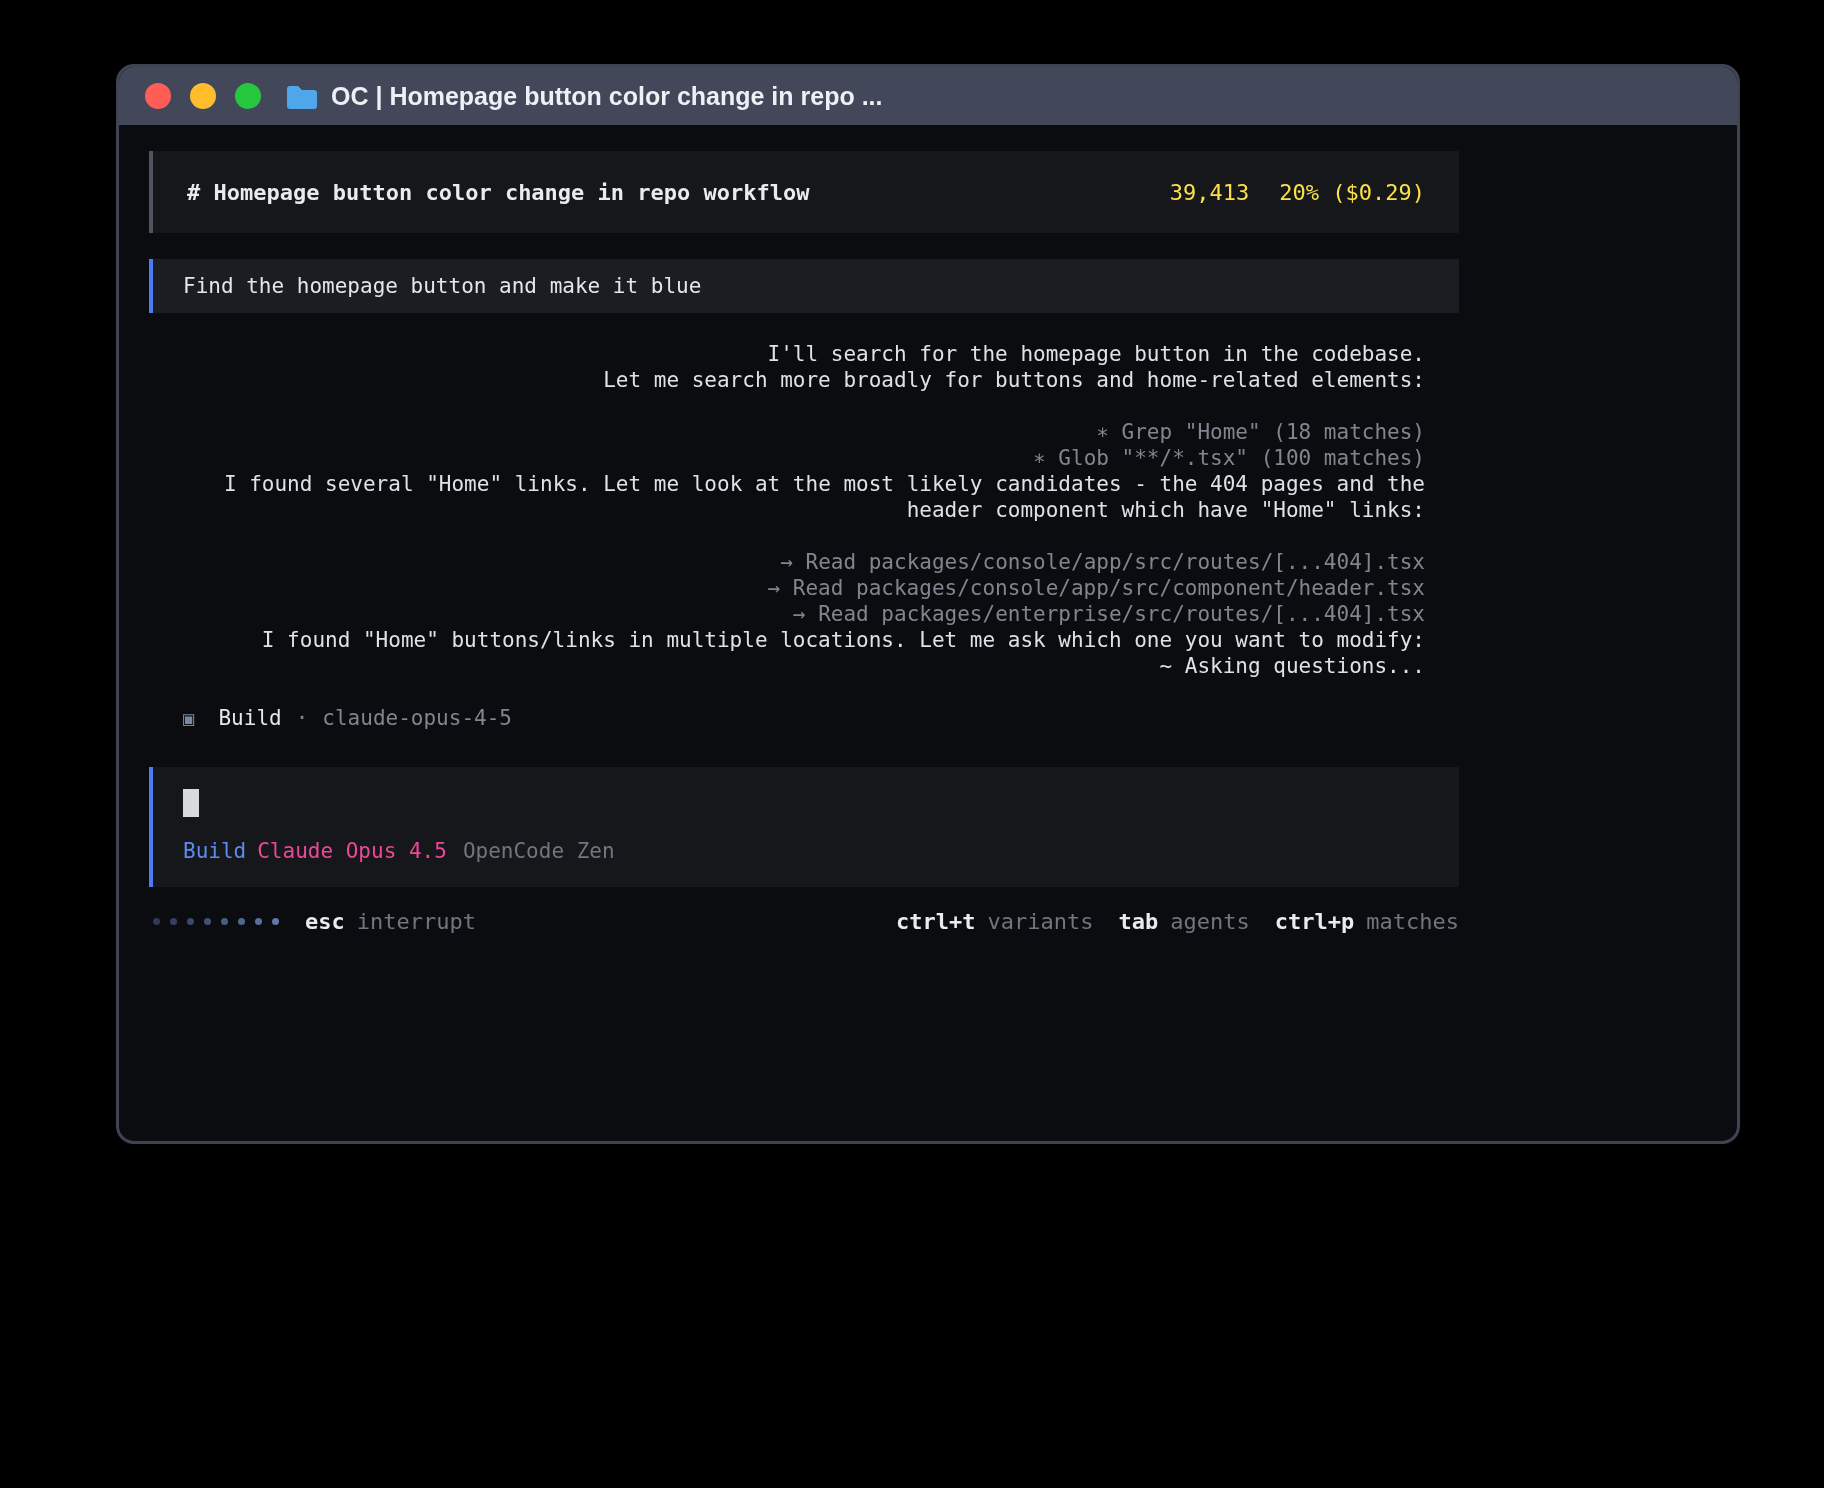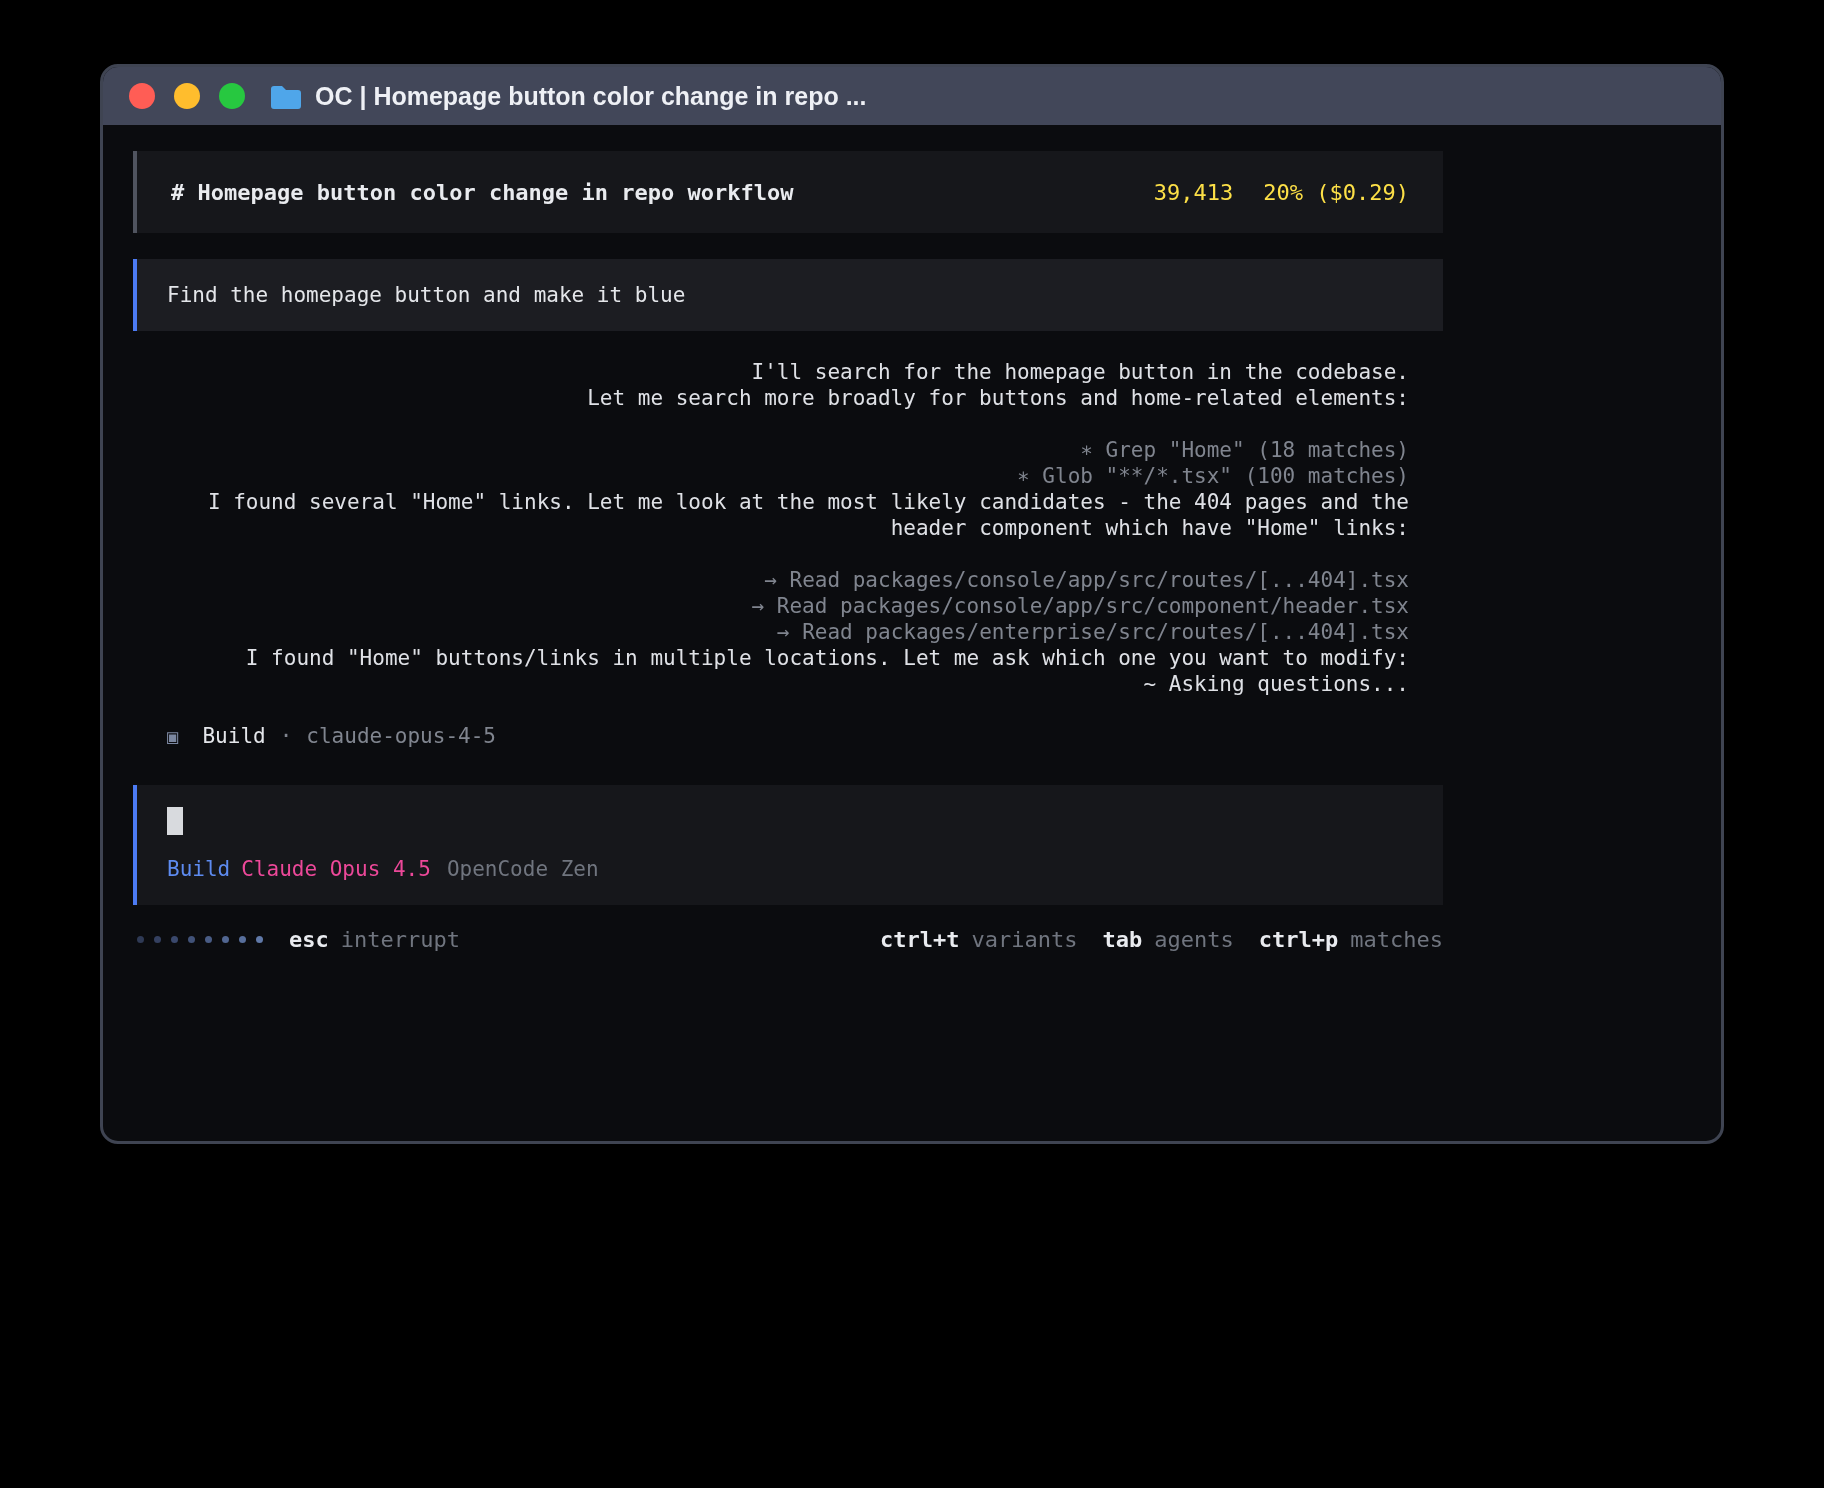--- a/index.html
+++ b/index.html
@@ -5,21 +5,21 @@
   html, body {
     margin: 0;
     padding: 0;
     width: 1824px;
     height: 1488px;
     background: #000000;
     font-family: "DejaVu Sans Mono", monospace;
   }
   .window {
     position: absolute;
-    left: 100px;
+    left: 116px;
     top: 64px;
     width: 1624px;
     height: 1080px;
     box-sizing: border-box;
     background: #0b0c0f;
     border: 3px solid #3f4452;
     border-radius: 18px;
     overflow: hidden;
   }
   
@@ -65,21 +65,21 @@
   }
   .header-title {
     font-weight: bold;
     font-size: 22px;
     color: #e9ebef;
     white-space: nowrap;
   }
   .header-stats { display: flex; gap: 30px; font-size: 22px; color: #fde047; }
   .user-block {
     margin-top: 26px;
-    height: 72px;
+    height: 54px;
     background: #1c1d22;
     border-left-color: #4c7bf4;
     padding: 0 30px;
   }
   .user-text { font-size: 21px; color: #e4e6ea; }
   
   .transcript {
     padding: 28px 34px 0 34px;
     font-size: 21px;
     line-height: 26px;

